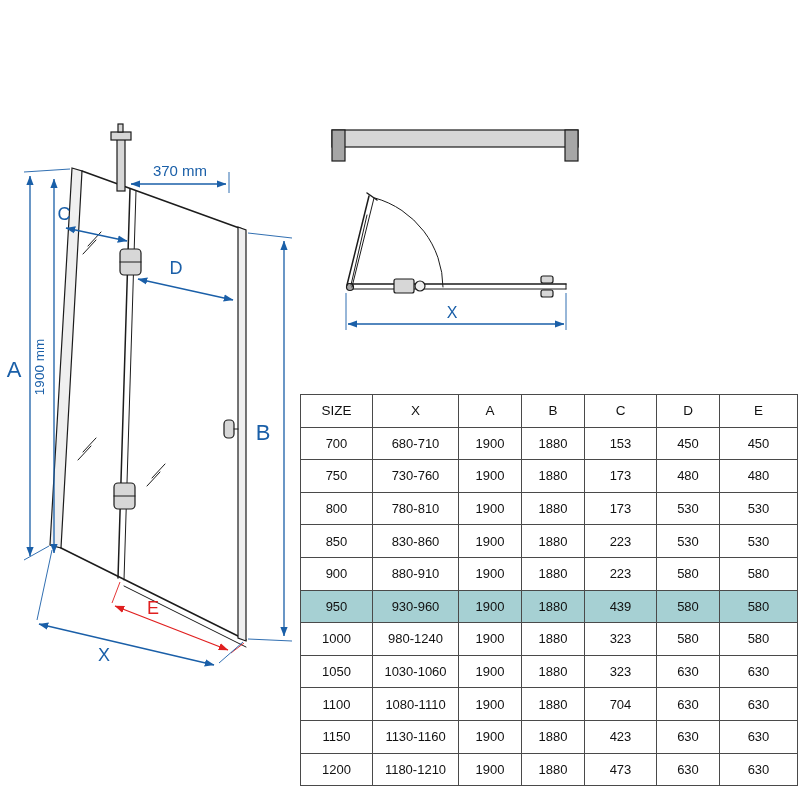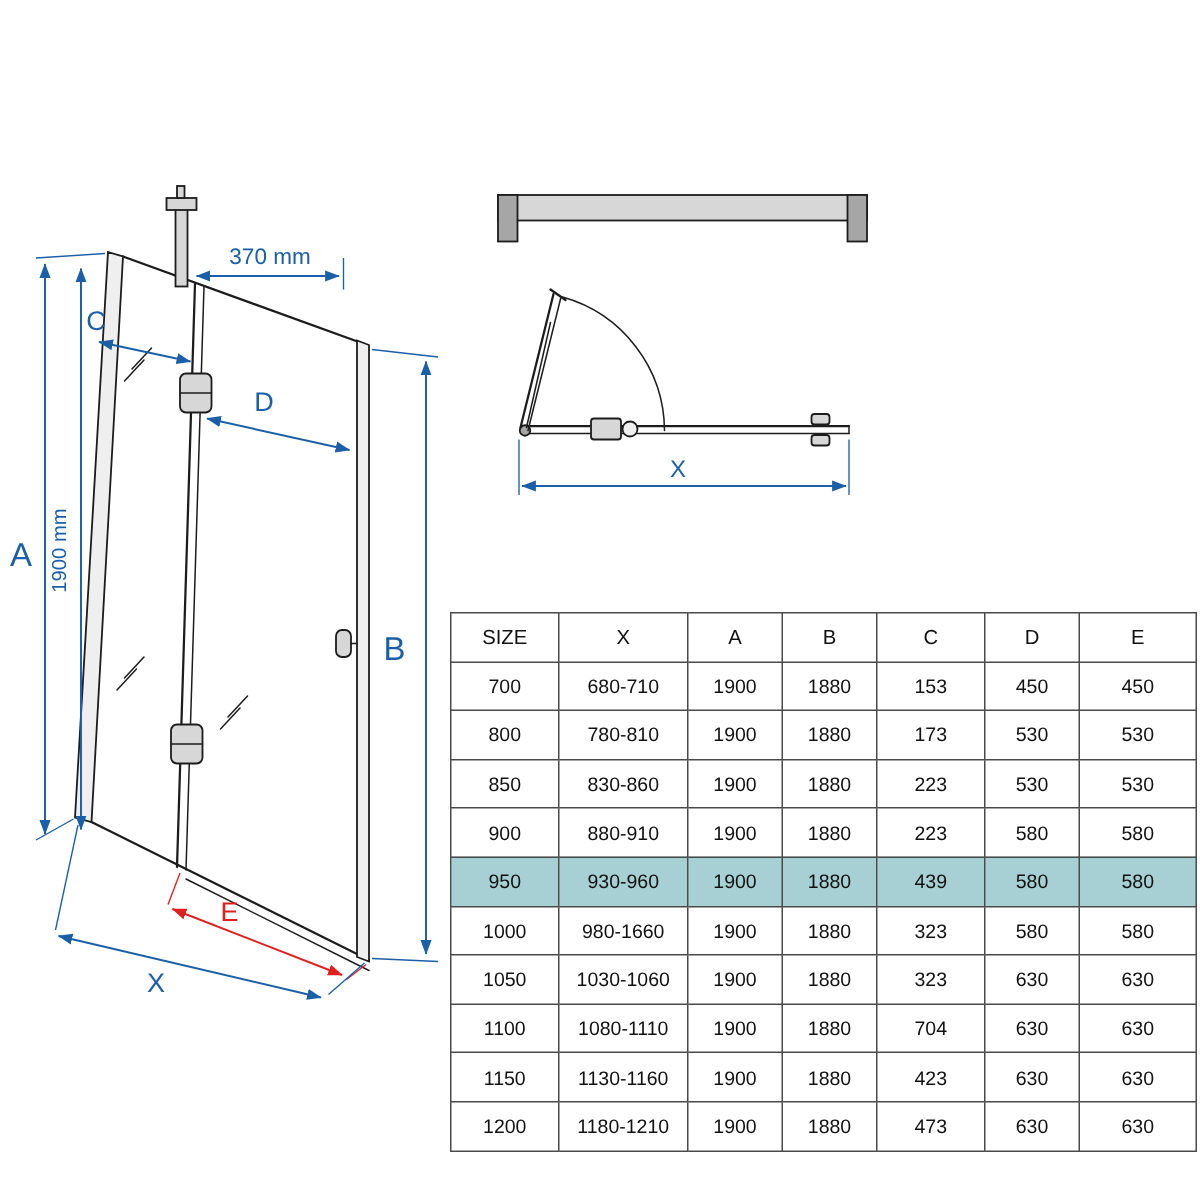--- a/index.html
+++ b/index.html
@@ -29,21 +29,21 @@
   .dim-ext{stroke:var(--dim-blue);stroke-width:0.9;fill:none;}
   .dim-red{stroke:var(--dim-red);stroke-width:1.3;fill:none;}
   .dim-red-ext{stroke:var(--dim-red);stroke-width:0.9;fill:none;}
   .lbl{font-family:"Liberation Sans",sans-serif;fill:var(--dim-blue);stroke:none;}
   .lbl-red{fill:var(--dim-red);}
   .arrow-blue{fill:var(--dim-blue);stroke:none;}
   .arrow-red{fill:var(--dim-red);stroke:none;}
 
   
   table.spec{
-    position:absolute;left:300px;top:408px;width:497px;
+    position:absolute;left:300px;top:394px;width:497px;
     border-collapse:collapse;table-layout:fixed;background:#fff;
   }
   .spec th,.spec td{
     border:1px solid #4a4a4a;text-align:center;vertical-align:middle;
     height:32.6px;font-size:13px;color:#111;padding:0;font-weight:400;
     font-family:"Liberation Sans",sans-serif;
   }
   .spec th{font-size:13.5px;}
   .spec tr.highlight td{background:var(--row-highlight);}
 </style>
@@ -206,20 +206,29 @@
         <tr>
           <td>700</td>
           <td>680-710</td>
           <td>1900</td>
           <td>1880</td>
           <td>153</td>
           <td>450</td>
           <td>450</td>
         </tr>
         <tr>
+          <td>750</td>
+          <td>730-760</td>
+          <td>1900</td>
+          <td>1880</td>
+          <td>173</td>
+          <td>480</td>
+          <td>480</td>
+        </tr>
+        <tr>
           <td>800</td>
           <td>780-810</td>
           <td>1900</td>
           <td>1880</td>
           <td>173</td>
           <td>530</td>
           <td>530</td>
         </tr>
         <tr>
           <td>850</td>
@@ -243,21 +252,21 @@
           <td>950</td>
           <td>930-960</td>
           <td>1900</td>
           <td>1880</td>
           <td>439</td>
           <td>580</td>
           <td>580</td>
         </tr>
         <tr>
           <td>1000</td>
-          <td>980-1660</td>
+          <td>980-1240</td>
           <td>1900</td>
           <td>1880</td>
           <td>323</td>
           <td>580</td>
           <td>580</td>
         </tr>
         <tr>
           <td>1050</td>
           <td>1030-1060</td>
           <td>1900</td>

